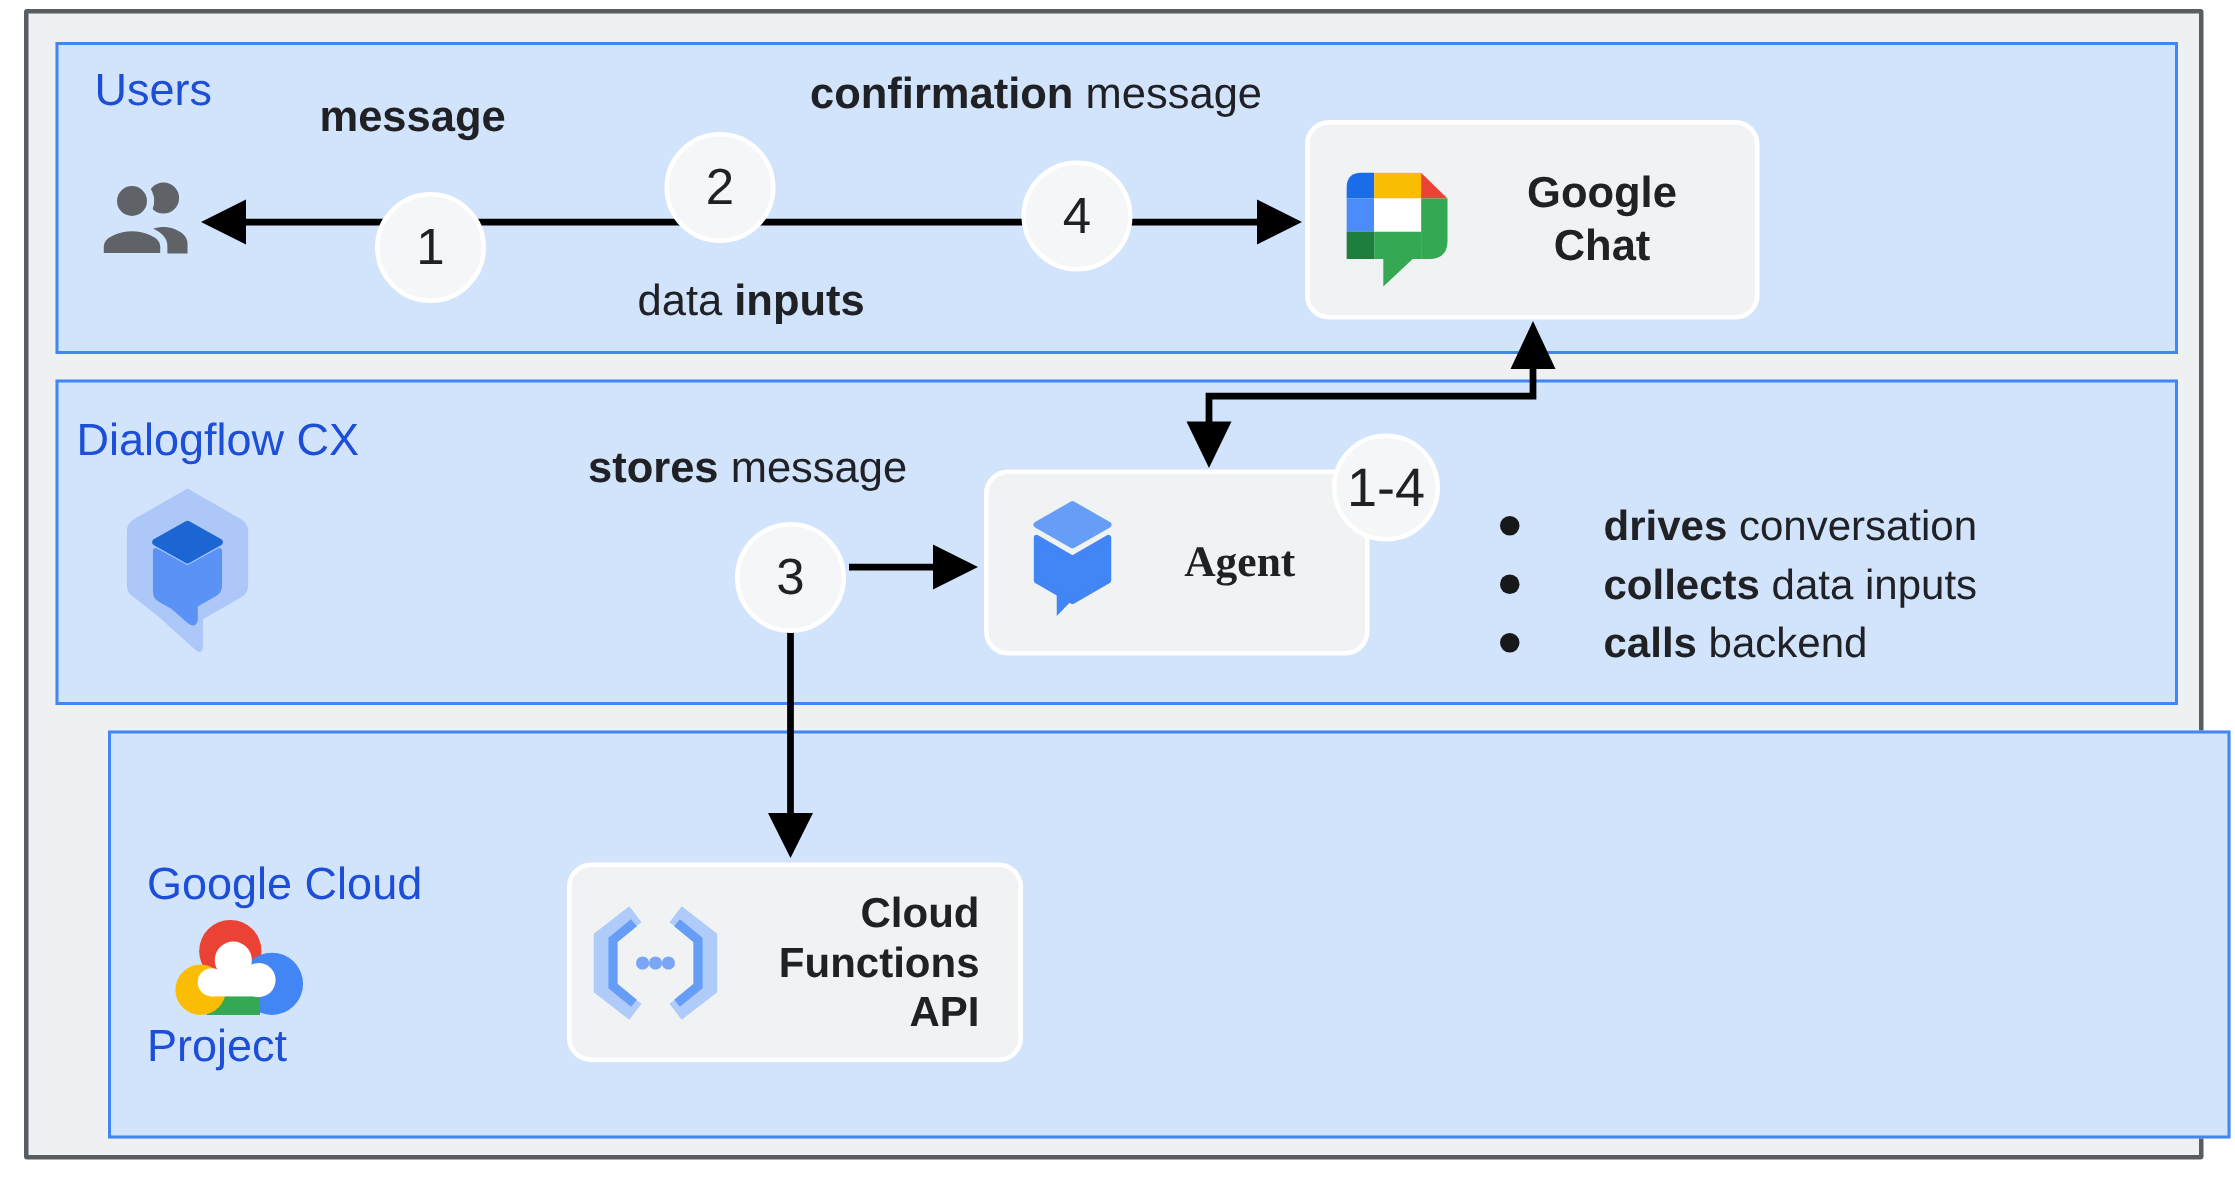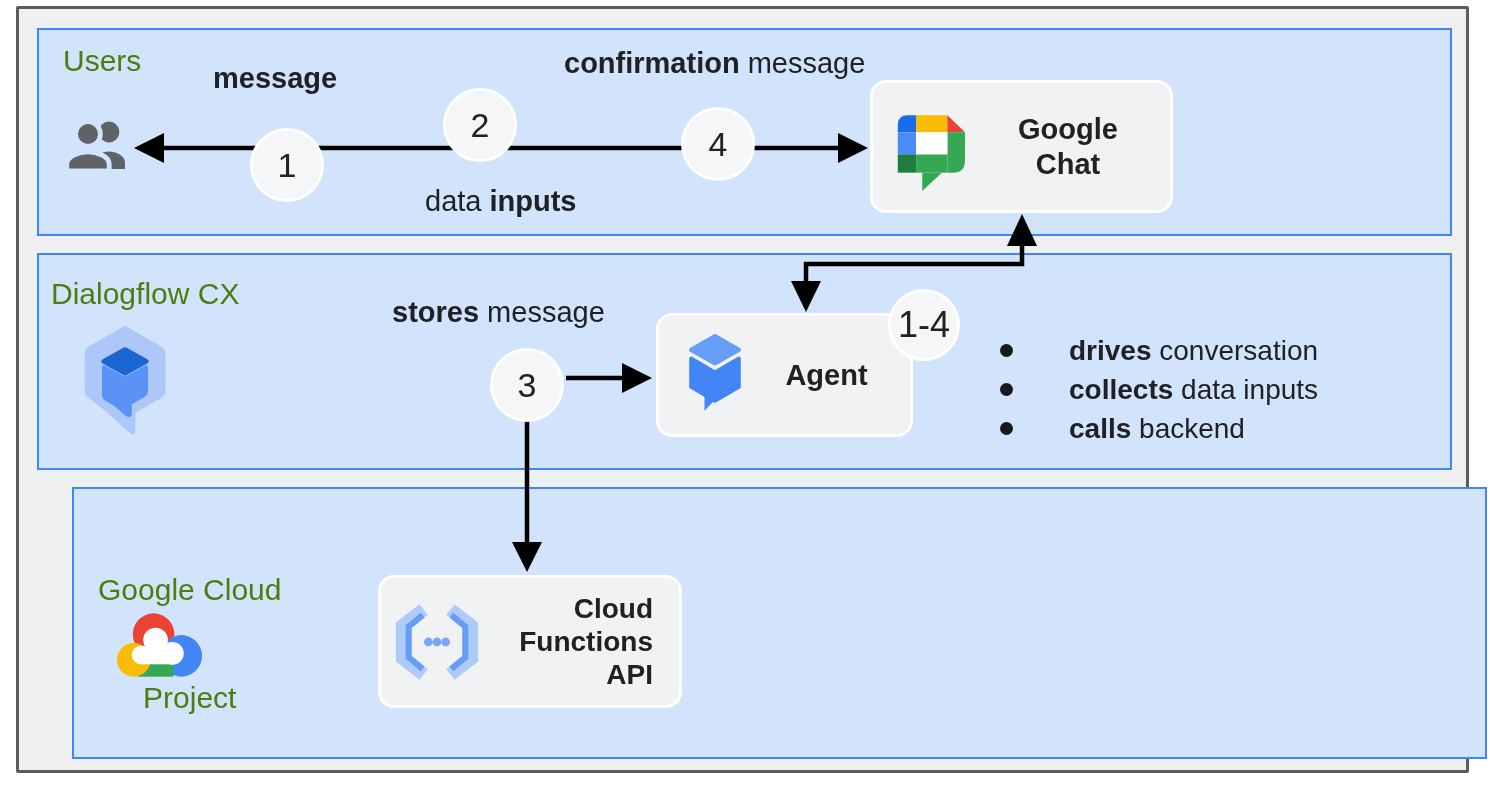--- a/index.html
+++ b/index.html
@@ -7,36 +7,36 @@
   .canvas { position: relative; width: 1490px; height: 790px; background: #ffffff; overflow: hidden; }
 
   .frame { position: absolute; left: 16px; top: 6px; width: 1453px; height: 767px;
            background: #eff0f1; border: 3px solid #595d61; border-radius: 2px; }
 
   .band { position: absolute; left: 37px; width: 1415px;
           background: #d2e3fc; border: 2px solid #4285f4; }
   .band-users { top: 28px; height: 208px; }
   .band-dialogflow { top: 253px; height: 217px; }
   .band-gcp { top: 487px; height: 272px; margin-left: 35px; }
-  .band-title { position: absolute; font-size: 30px; line-height: 36px; color: #4d7c0f; white-space: pre; text-align: center; }
+  .band-title { position: absolute; font-size: 30px; line-height: 36px; color: #1d4ed8; white-space: pre; }
 
   .icon { position: absolute; }
 
   .node { position: absolute; display: flex; align-items: center; background: #f1f2f3;
           border: 3px solid #ffffff; border-radius: 16px; z-index: 1; }
   .node-chat { left: 870px; top: 80px; width: 303px; height: 133px; padding-left: 15px; }
-  .node-agent { left: 656px; top: 313px; width: 257px; height: 124px; padding-left: 24px; }
+  .node-agent { left: 656px; top: 313px; width: 257px; height: 124px; padding-left: 24px; font-family: Liberation Serif, serif; }
   .node-cf { left: 378px; top: 575px; width: 304px; height: 133px; padding-left: 12px; padding-right: 26px; }
   .node-label { flex: 1; font-weight: 700; font-size: 29px; line-height: 35px; text-align: center; color: #202124; }
   .node-label.right { text-align: right; font-size: 28px; line-height: 33px; }
 
   .flabel { position: absolute; font-size: 29px; white-space: pre; z-index: 2; color: #202124; }
   .b { font-weight: 700; }
   .lbl-message { left: 213px; top: 62px; }
-  .lbl-confirmation { left: 564px; top: 47px; }
+  .lbl-confirmation { left: 540px; top: 47px; }
   .lbl-data-inputs { left: 425px; top: 185px; }
   .lbl-stores-review { left: 392px; top: 296px; }
 
   .arrows { position: absolute; left: 0; top: 0; z-index: 2; pointer-events: none; }
   .arrows line, .arrows path { stroke: #000000; stroke-width: 4.5; fill: none; }
   .arrows polygon { fill: #000000; }
 
   .step { position: absolute; width: 74px; height: 74px; border-radius: 50%;
           background: #f5f6f7; border: 3px solid #ffffff; z-index: 3;
           display: flex; align-items: center; justify-content: center;

